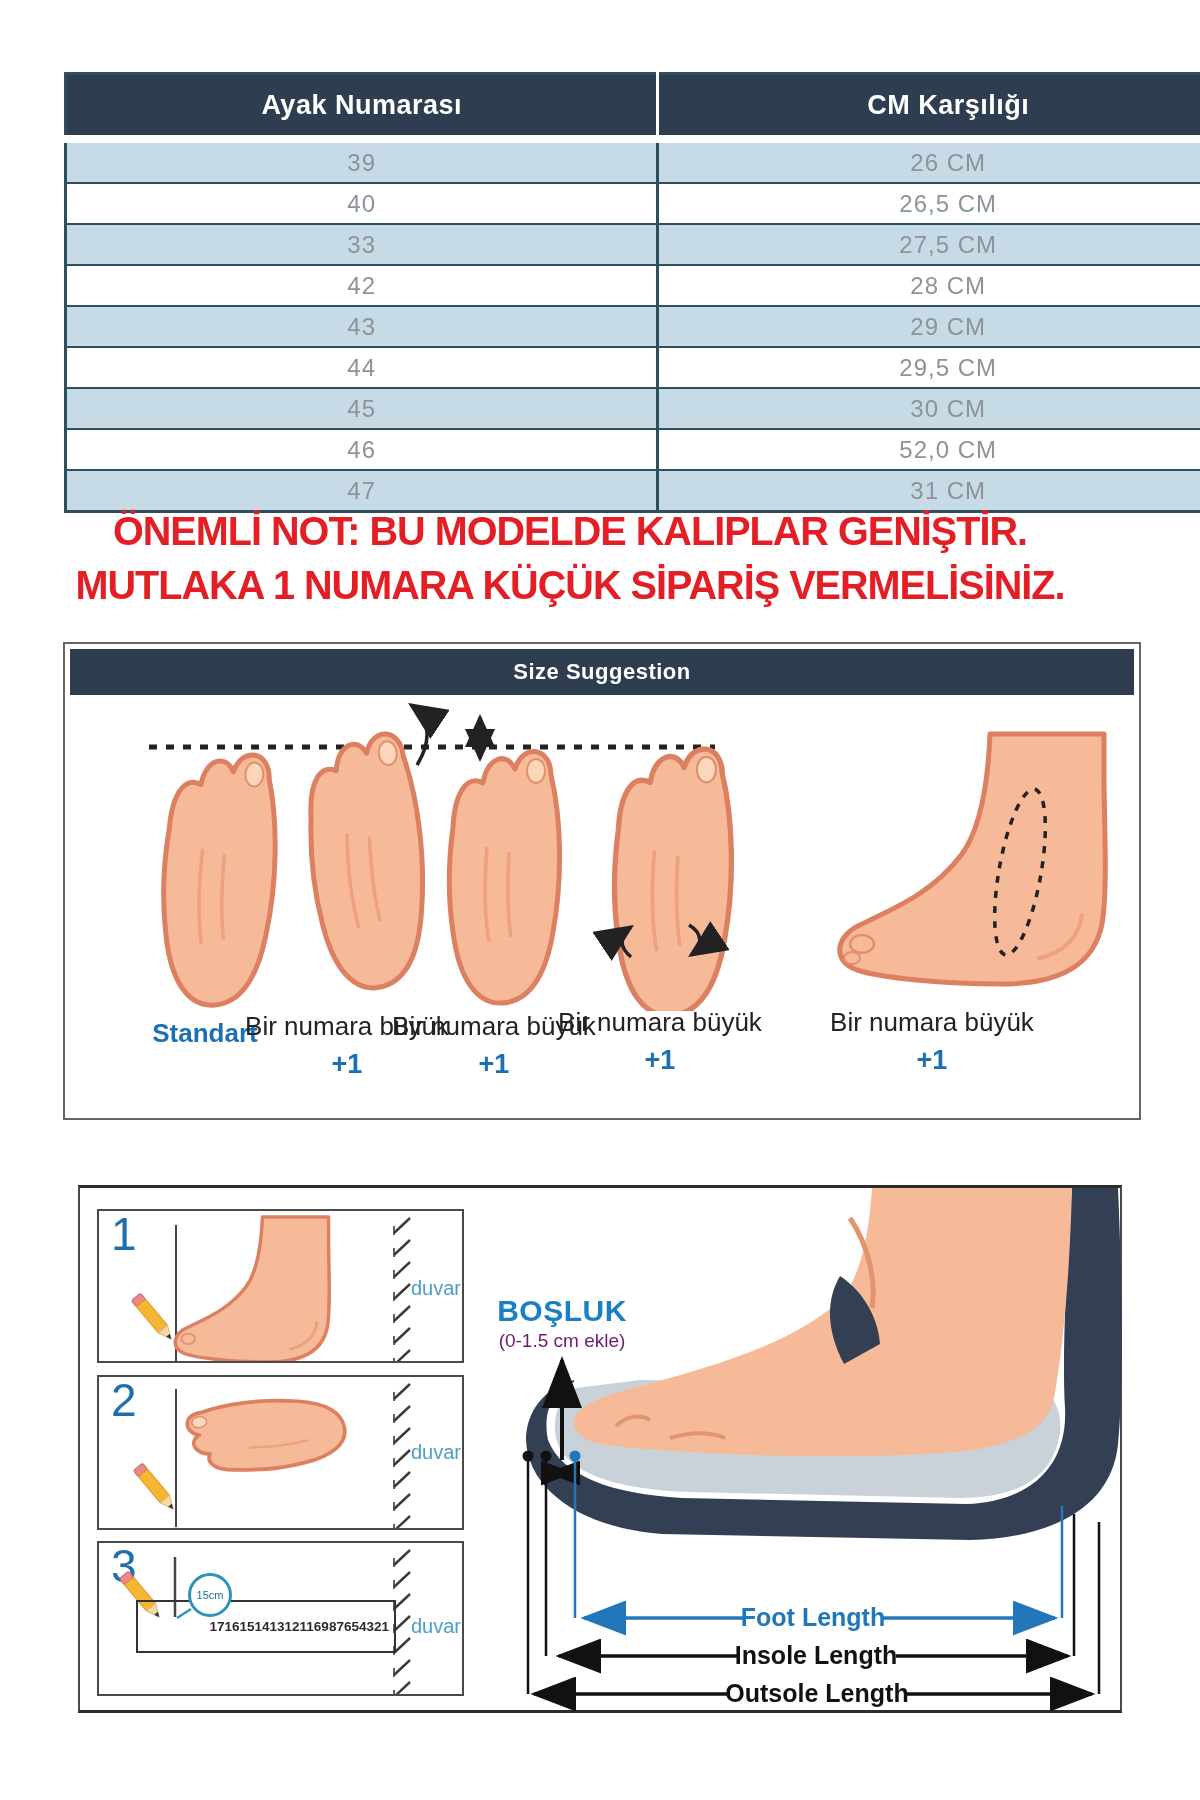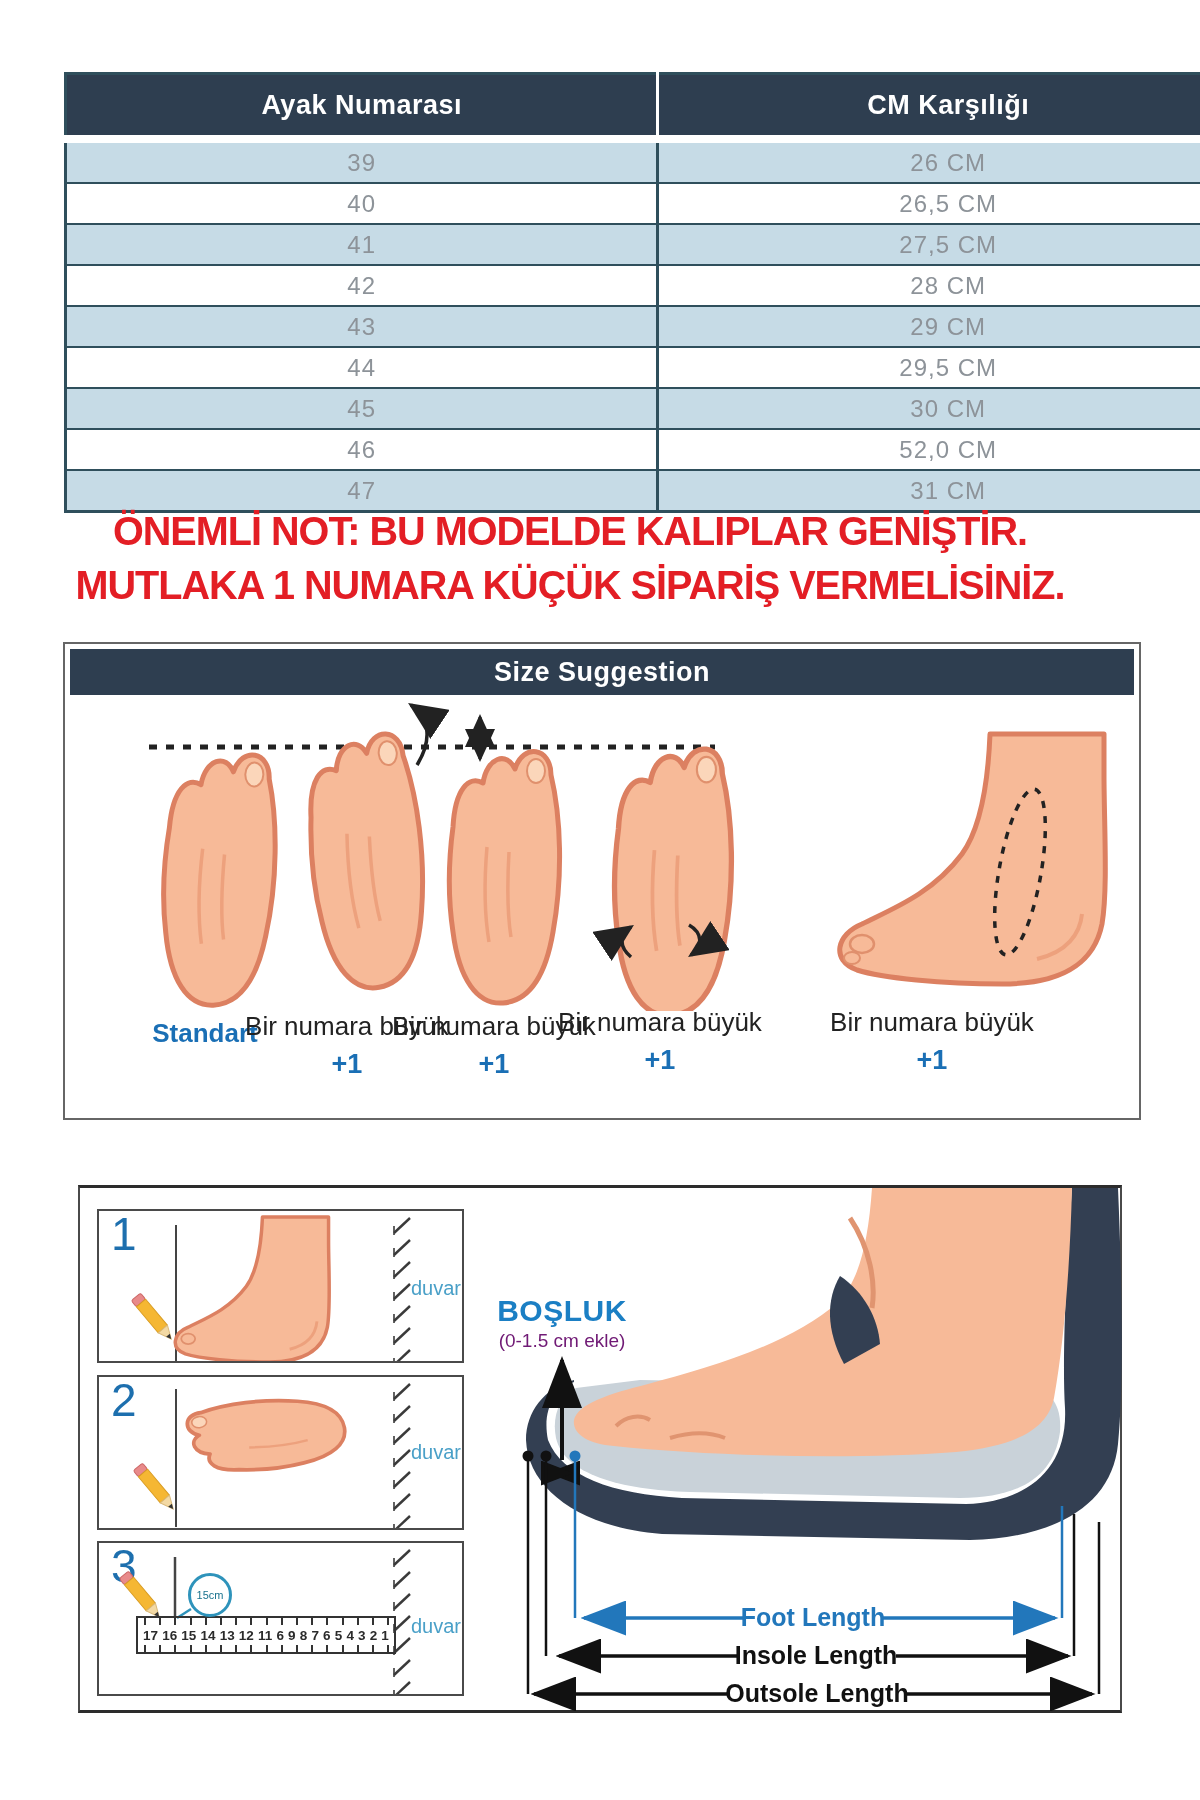--- a/index.html
+++ b/index.html
@@ -21,40 +21,40 @@
   
   .warning{position:absolute;left:30px;top:504px;width:1080px;text-align:center;
            color:#e31e25;font-weight:bold;font-size:40px;line-height:1.36;
            letter-spacing:-1px;transform:scaleX(.99);}
 
   
   .suggest-panel{position:absolute;left:63px;top:642px;width:1078px;height:478px;
                  border:2px solid #666;background:#fff;box-sizing:border-box;}
   .suggest-header{margin:5px;height:46px;background:#2e3e50;color:#fff;
                   display:flex;align-items:center;justify-content:center;
-                  font-size:27px;font-weight:600;letter-spacing:.5px;}
+                  font-size:22px;font-weight:600;letter-spacing:.5px;}
   .suggest-label{position:absolute;width:210px;text-align:center;
                  font-size:26px;color:#222;line-height:1.12;}
   .suggest-label .plus{color:#1a6fb5;font-weight:bold;font-size:27px;margin-top:8px;}
   .label-standart{position:absolute;font-size:26px;font-weight:bold;color:#1a6fb5;}
 
   
   .measure-panel{position:absolute;left:78px;top:1185px;width:1044px;height:528px;
                  border:2px solid #4a4a4a;border-top:3px solid #2c2c2c;
                  border-bottom:3px solid #2c2c2c;background:#fff;box-sizing:border-box;}
   .step-box{position:absolute;left:17px;width:367px;border:2px solid #4a4a4a;
             background:#fff;box-sizing:border-box;}
   .step-num{position:absolute;left:12px;top:0px;font-size:46px;font-weight:500;
             color:#1d6fae;line-height:1;}
   .wall-label{position:absolute;left:312px;font-size:20px;color:#4aa0c8;}
   .vline{position:absolute;width:2px;background:#444;}
 
   
-  .ruler{position:absolute;left:37px;top:73px;width:260px;height:38px;
-         border:2px solid #333;box-sizing:border-box;display:flex;flex-direction:column;}
+  .ruler{position:absolute;left:37px;top:57px;width:260px;height:53px;
+         border:2px solid #333;box-sizing:border-box;display:flex;flex-direction:column;align-items:flex-end;}
   .ruler:before,.ruler:after{content:"";height:7px;
      background-image:repeating-linear-gradient(90deg,#333 0 2px,transparent 2px 15.2px);
      background-position:6px 0;}
   .ruler-numbers{flex:1;display:flex;justify-content:space-between;align-items:center;
                  padding:0 5px;font-size:13.5px;font-weight:bold;color:#2b2b2b;}
   .circle-15{position:absolute;left:89px;top:30px;width:44px;height:44px;
              border:3px solid #2e93bb;border-radius:50%;display:flex;align-items:center;
              justify-content:center;font-size:11px;color:#19728e;box-sizing:border-box;
              background:#fff;}
 
@@ -80,21 +80,21 @@
     <tbody>
         <tr class="row-blue">
           <td>39</td>
           <td>26 CM</td>
         </tr>
         <tr class="row-white">
           <td>40</td>
           <td>26,5 CM</td>
         </tr>
         <tr class="row-blue">
-          <td>41</td>
+          <td>33</td>
           <td>27,5 CM</td>
         </tr>
         <tr class="row-white">
           <td>42</td>
           <td>28 CM</td>
         </tr>
         <tr class="row-blue">
           <td>43</td>
           <td>29 CM</td>
         </tr>

